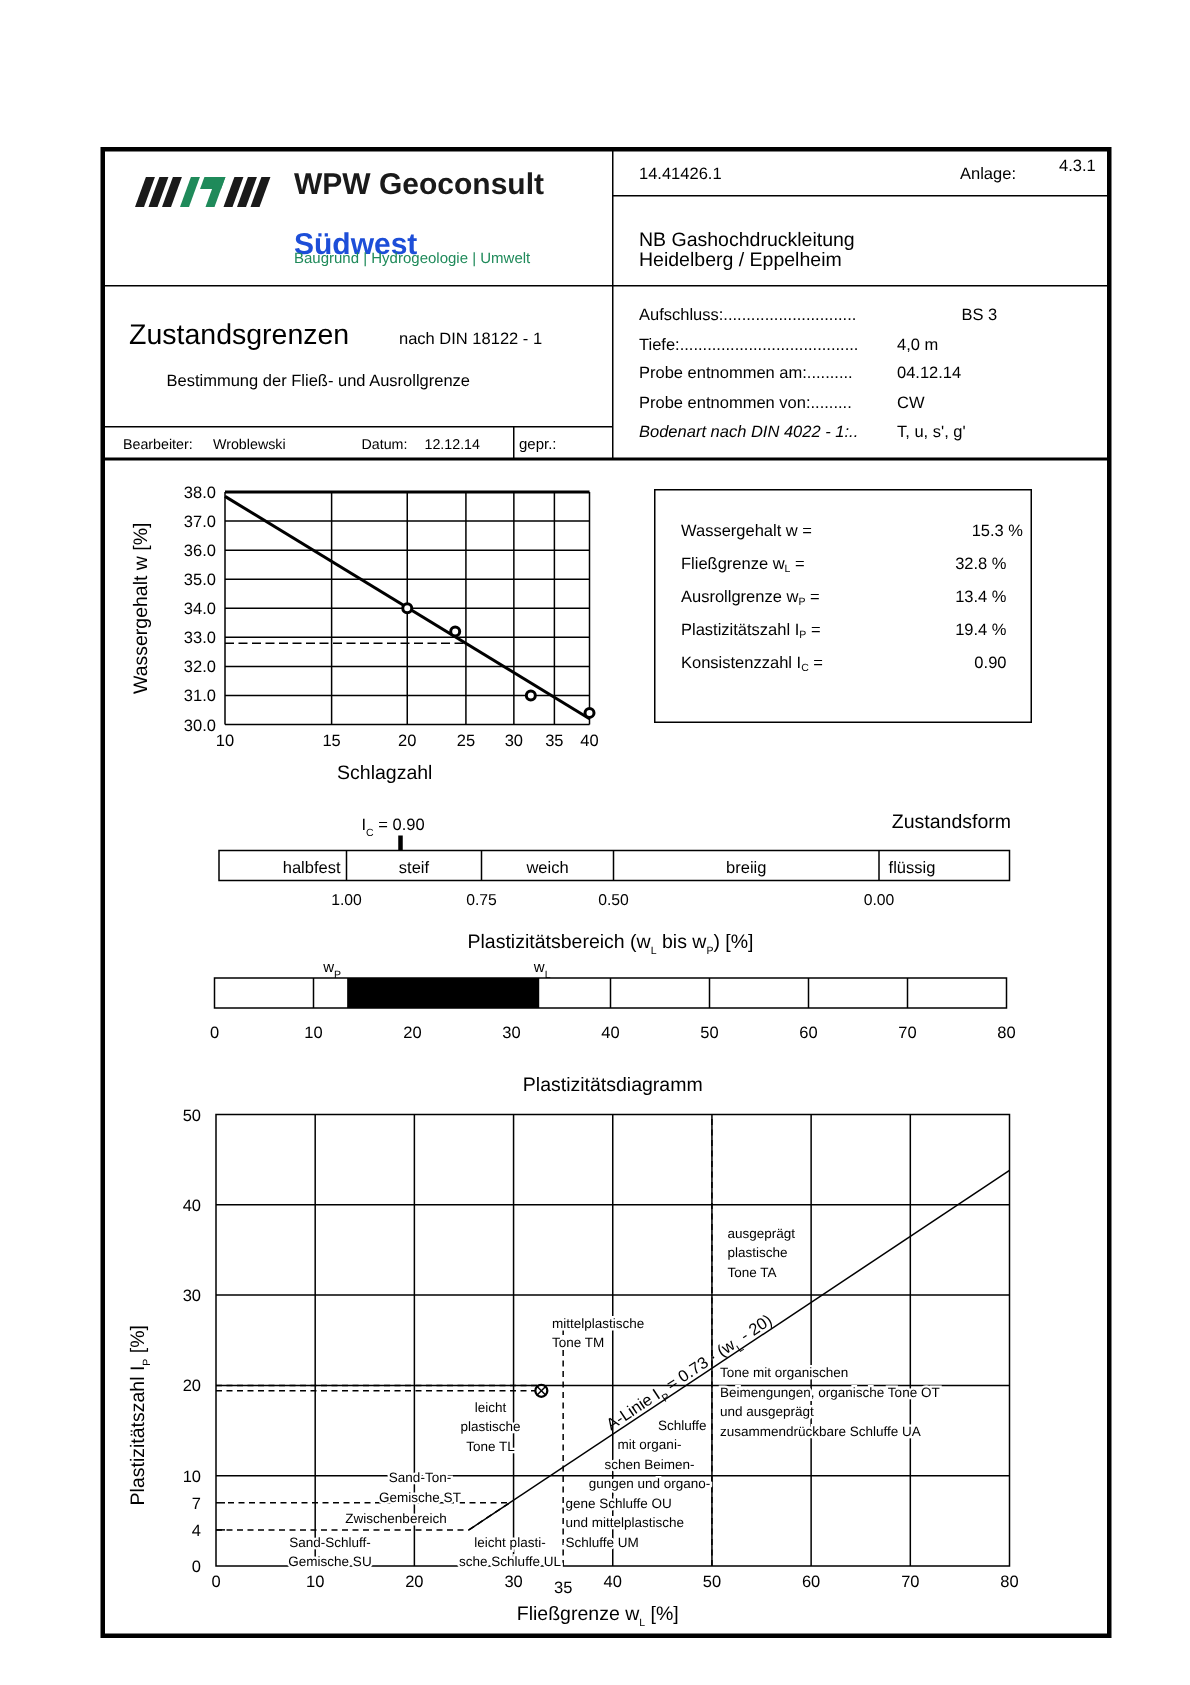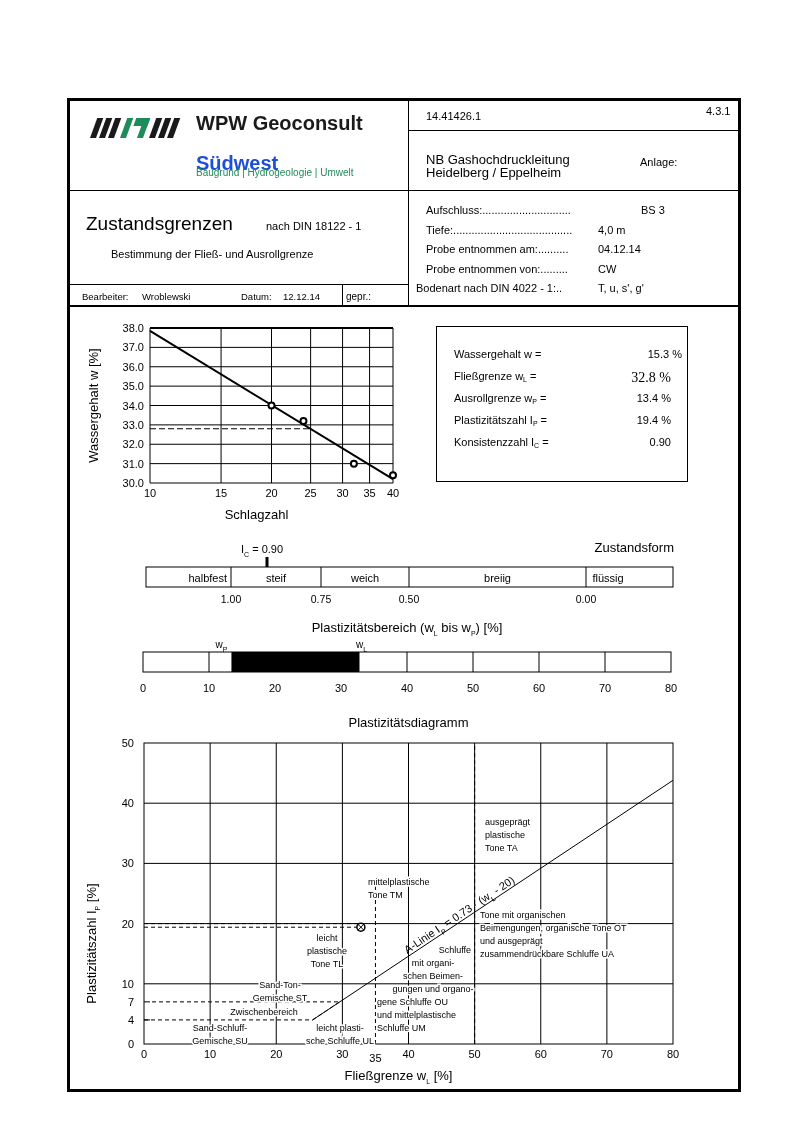--- a/index.html
+++ b/index.html
@@ -39,53 +39,53 @@
       <rect x="76" y="2" width="6" height="20" fill="#1a1a1a"></rect>
       <rect x="85" y="2" width="6" height="20" fill="#1a1a1a"></rect>
     </g>
   </svg>
 </div>
 <div class="txt" style="left:196px;top:112px;font-size:20px;font-weight:bold;color:#1a1a1a;text-align:right;">WPW Geoconsult</div>
 <div class="txt" style="left:196px;top:152px;font-size:20px;font-weight:bold;color:#1d4ed8;">Südwest</div>
 <div class="txt" style="left:196px;top:167px;font-size:10px;color:#1f8a5a;">Baugrund | Hydrogeologie | Umwelt</div>
 
 <div class="txt sm" style="left:426px;top:110px;">14.41426.1</div>
-<div class="txt sm" style="left:640px;top:110px;margin-top:46px;">Anlage:</div>
+<div class="txt sm" style="left:640px;top:110px;">Anlage:</div>
 <div class="txt sm" style="left:706px;top:105px;">4.3.1</div>
 <div class="txt md" style="left:426px;top:140px;margin-top:12px;">NB Gashochdruckleitung</div>
 <div class="txt md" style="left:426px;top:165px;">Heidelberg / Eppelheim</div>
 
 <div id="sample-list">
     <div class="txt sm" style="left: 426px; top: 204px;">Aufschluss:.............................</div>
     <div class="txt sm" style="left: 598px; top: 204px; margin-left: 43px;">BS 3</div>
     <div class="txt sm" style="left: 426px; top: 223.5px;">Tiefe:.......................................</div>
     <div class="txt sm" style="left: 598px; top: 223.5px;">4,0 m</div>
     <div class="txt sm" style="left: 426px; top: 243px;">Probe entnommen am:..........</div>
     <div class="txt sm" style="left: 598px; top: 243px;">04.12.14</div>
     <div class="txt sm" style="left: 426px; top: 262.5px;">Probe entnommen von:.........</div>
     <div class="txt sm" style="left: 598px; top: 262.5px;">CW</div>
-    <div class="txt sm" style="left: 416px; top: 282px;">Bodenart nach DIN 4022 - 1:..</div>
+    <div class="txt sm" style="left: 426px; top: 282px; font-style: italic;">Bodenart nach DIN 4022 - 1:..</div>
     <div class="txt sm" style="left: 598px; top: 282px;">T, u, s', g'</div>
   </div>
 
 <div class="txt" style="left:86px;top:213px;font-size:19px;">Zustandsgrenzen</div>
 <div class="txt sm" style="left:266px;top:220px;">nach DIN 18122 - 1</div>
 <div class="txt sm" style="left:111px;top:248px;">Bestimmung der Fließ- und Ausrollgrenze</div>
 <div class="txt" style="left:82px;top:291px;font-size:9.5px;">Bearbeiter:</div>
 <div class="txt" style="left:142px;top:291px;font-size:9.5px;">Wroblewski</div>
 <div class="txt" style="left:241px;top:291px;font-size:9.5px;">Datum:</div>
 <div class="txt" style="left:283px;top:291px;font-size:9.5px;text-align:center;">12.12.14</div>
 <div class="txt" style="left:346px;top:291px;font-size:10px;">gepr.:</div>
 
 <div class="abs" style="left:436px;top:326px;width:252px;height:156px;border:1px solid #000;box-sizing:border-box;"></div>
 <div id="results-list">
     <div class="txt" style="font-size: 11px; left: 454px; top: 348px; text-align: center;">Wassergehalt w =</div>
     <div class="txt" style="font-size: 11px; top: 348px; right: 111px;">15.3 %</div>
     <div class="txt" style="font-size: 11px; left: 454px; top: 370px;">Fließgrenze w<sub>L</sub> =</div>
-    <div class="txt" style="font-size: 14px; top: 370px; right: 122px; font-family: Liberation Serif, serif;">32.8 %</div>
+    <div class="txt" style="font-size: 11px; top: 370px; right: 122px;">32.8 %</div>
     <div class="txt" style="font-size: 11px; left: 454px; top: 392px;">Ausrollgrenze w<sub>P</sub> =</div>
     <div class="txt" style="font-size: 11px; top: 392px; right: 122px;">13.4 %</div>
     <div class="txt" style="font-size: 11px; left: 454px; top: 414px;">Plastizitätszahl I<sub>P</sub> =</div>
     <div class="txt" style="font-size: 11px; top: 414px; right: 122px;">19.4 %</div>
     <div class="txt" style="font-size: 11px; left: 454px; top: 436px;">Konsistenzzahl I<sub>C</sub> =</div>
     <div class="txt" style="font-size: 11px; top: 436px; right: 122px;">0.90</div>
   </div>
 
 <svg class="abs" id="flow-chart" style="left:80px;top:318px;" width="330" height="210">
     <line x1="70" x2="313" y1="165" y2="165" stroke="#000" stroke-width="1"></line>

